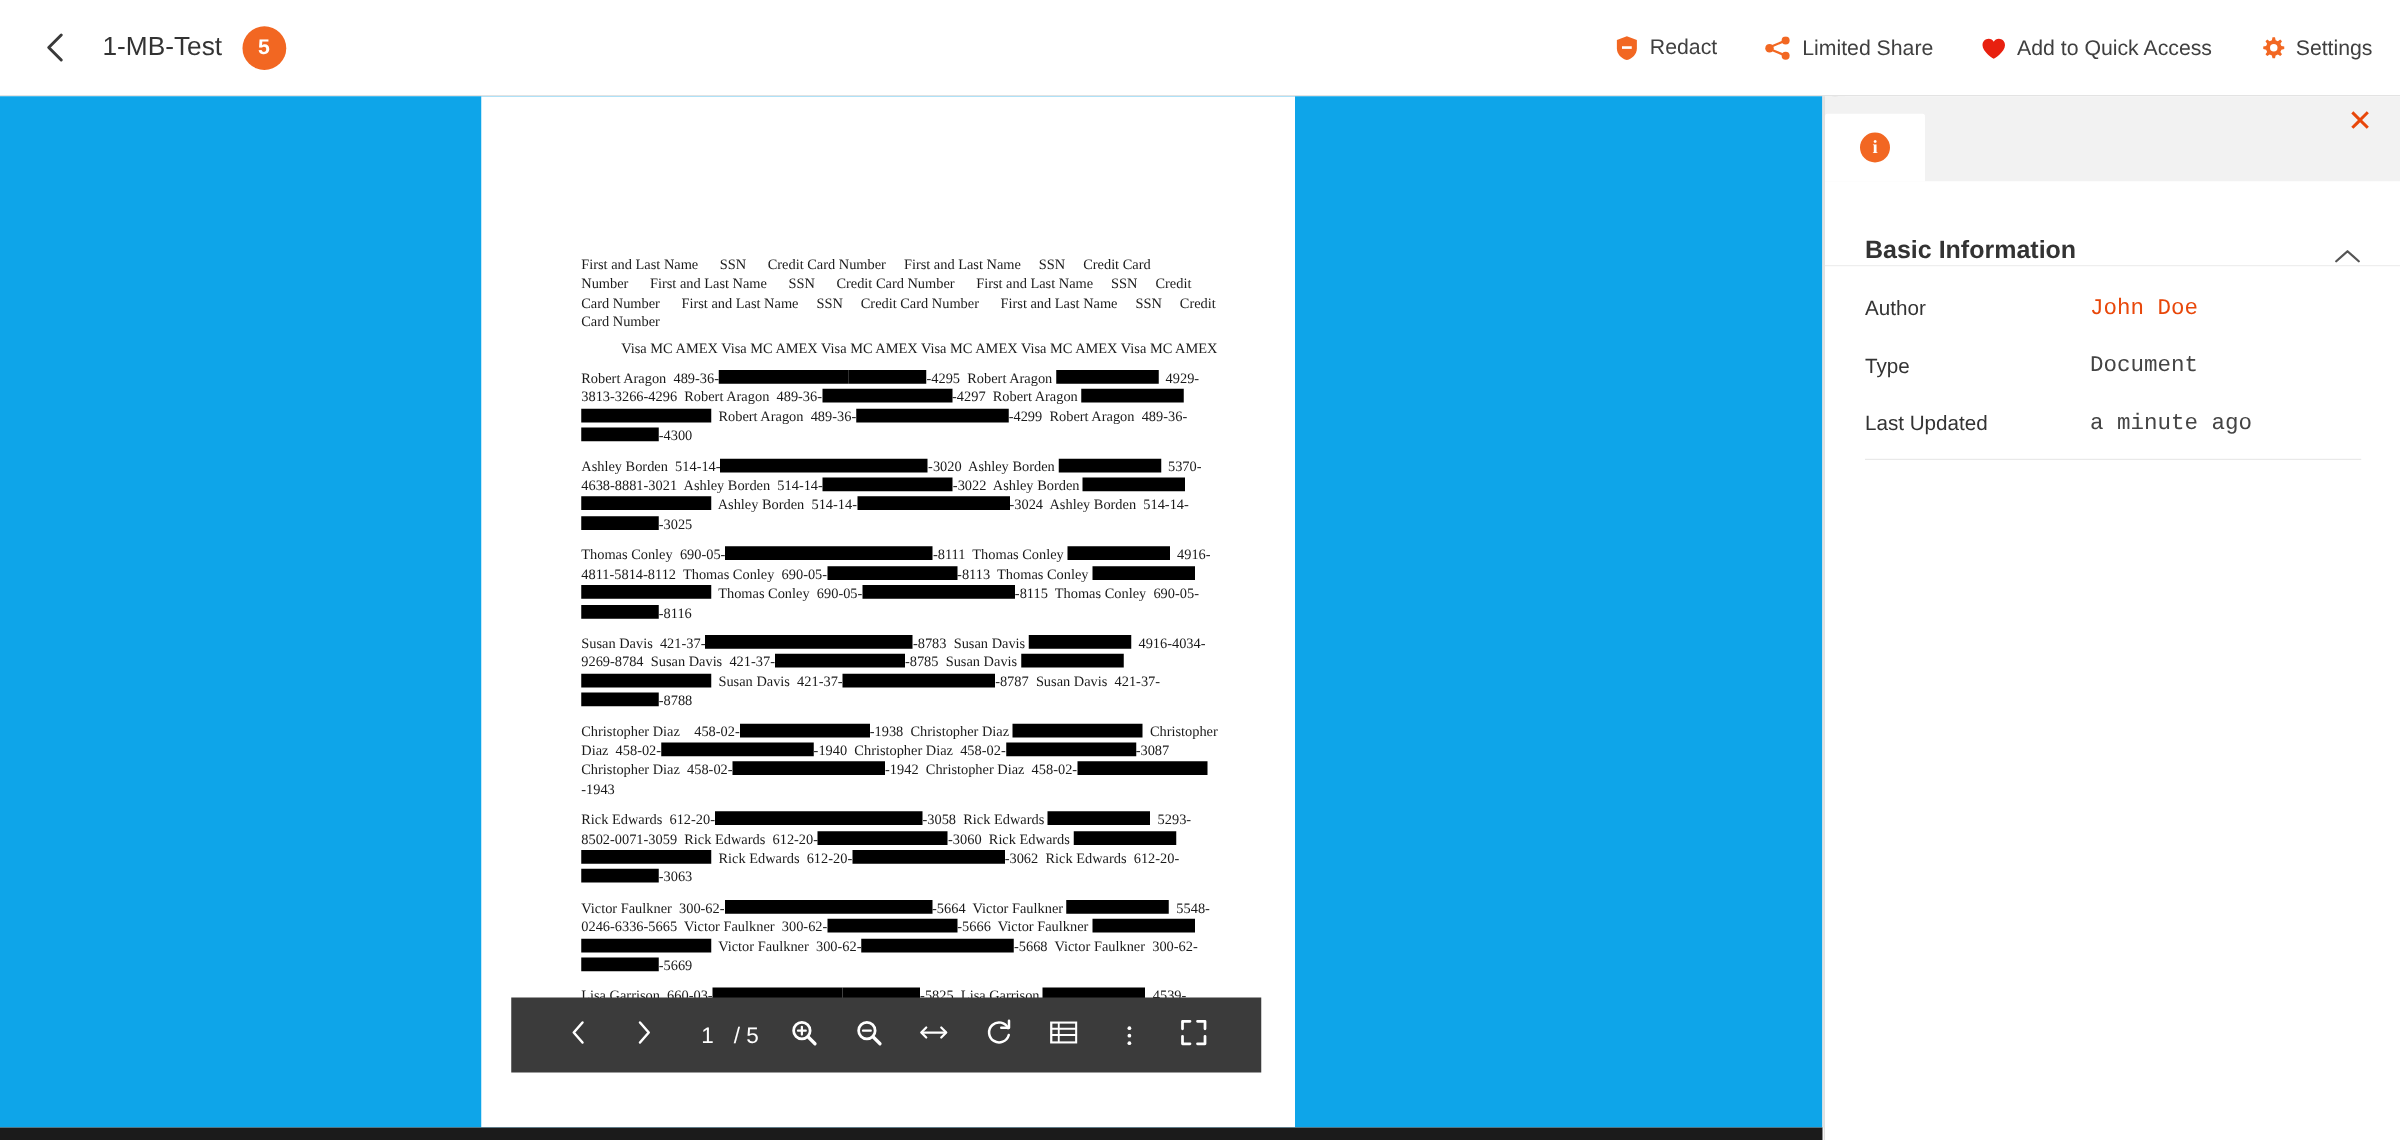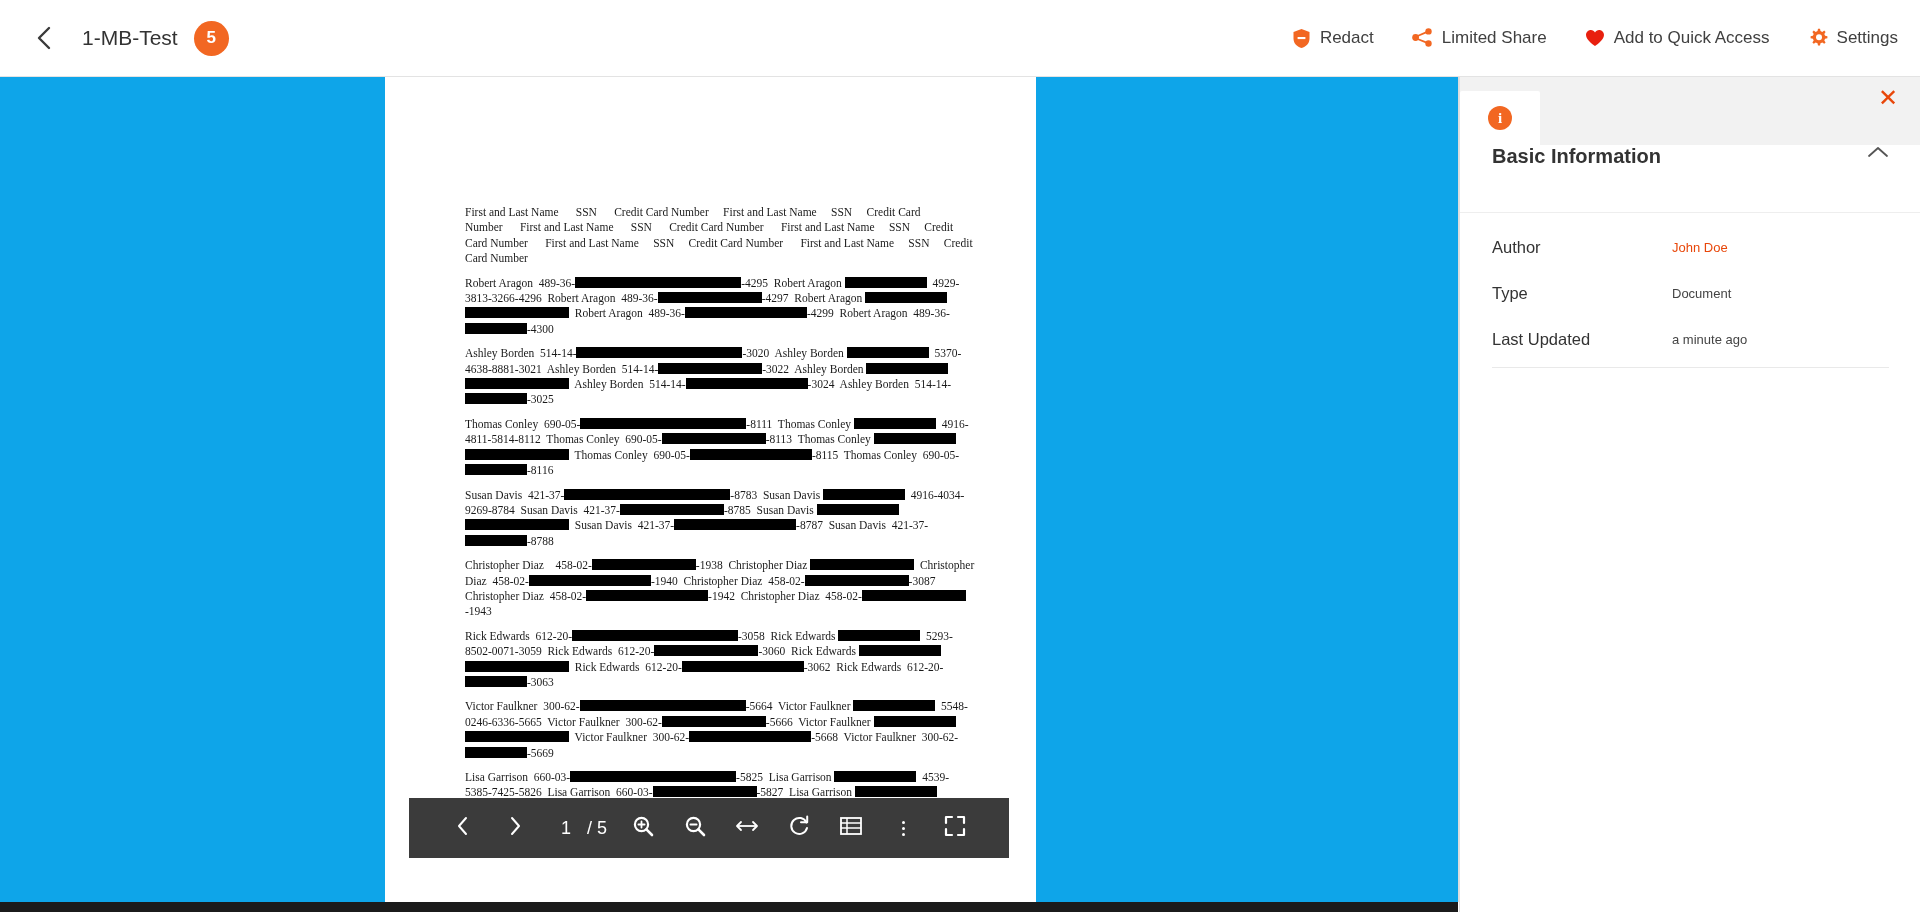--- a/index.html
+++ b/index.html
@@ -47,21 +47,21 @@
     background: #f26722;
     color: #ffffff;
     font-size: 17px;
     font-weight: bold;
     display: flex; align-items: center; justify-content: center;
     margin-left: 16px;
   }
   .header-actions {
     margin-left: auto;
     display: flex;
-    align-items: flex-start;
+    align-items: flex-end;
     padding-right: 22px;
   }
   .header-action {
     display: flex;
     align-items: center;
     gap: 9px;
     margin-left: 38px;
     font-size: 17px;
     color: #404040;
     cursor: pointer;
@@ -230,21 +230,21 @@
   .rp-body {
     position: absolute;
     top: 68px; left: 0;
     width: 461px; height: 767px;
     background: #ffffff;
   }
   .section-head {
     position: relative;
     height: 68px;
     display: flex;
-    align-items: flex-start;
+    align-items: flex-end;
     padding: 0 32px 0 32px;
     border-bottom: 1px solid #eeeeee;
   }
   .section-title {
     font-size: 20px;
     font-weight: bold;
     color: #333333;
   }
   .chev {
     margin-left: auto;
@@ -259,22 +259,23 @@
     height: 36px;
     margin-bottom: 10px;
   }
   .meta-key {
     width: 180px;
     font-size: 16.5px;
     font-weight: normal;
     color: #333333;
   }
   .meta-val {
-    font-size: 13px;
+    font-size: 18px;
     color: #444444;
+    font-family: Liberation Mono, monospace;
   }
   .meta-val.link { color: #e8470a; }
   .meta-sep {
     margin: 8px 32px 0 32px;
     height: 1px;
     background: #e9e9e9;
   }
 </style>
 </head>
 <body>
@@ -356,20 +357,21 @@
           <span>SSN</span>&nbsp;&nbsp;&nbsp;&nbsp;
           <span>Credit Card Number</span>&nbsp;&nbsp;&nbsp;&nbsp;&nbsp;
           <span>First and Last Name</span>&nbsp;&nbsp;&nbsp;&nbsp;
           <span>SSN</span>&nbsp;&nbsp;&nbsp;&nbsp;
           <span>Credit Card Number</span>&nbsp;&nbsp;&nbsp;&nbsp;&nbsp;
           <span>First and Last Name</span>&nbsp;&nbsp;&nbsp;&nbsp;
           <span>SSN</span>&nbsp;&nbsp;&nbsp;&nbsp;
           <span>Credit Card Number</span>
         </div>
 
+        <div class="cardline" style="padding-left:32px">Visa MC AMEX     Visa MC AMEX     Visa MC AMEX     Visa MC AMEX     Visa MC AMEX     Visa MC AMEX</div>
 
         <div class="blockgroup">
           <span>Robert Aragon</span>&nbsp;
           <span>489-36-</span><span class="redact r-l"></span><span class="redact r-s"></span><span>-4295</span>&nbsp;
           <span>Robert Aragon</span>&nbsp;<span class="redact r-m"></span>&nbsp;
           <span>4929-3813-3266-4296</span>&nbsp;
           <span>Robert Aragon</span>&nbsp;
           <span>489-36-</span><span class="redact r-l"></span><span>-4297</span>&nbsp;
           <span>Robert Aragon</span>&nbsp;<span class="redact r-m"></span>&nbsp;
           <span class="redact r-l"></span>&nbsp;

